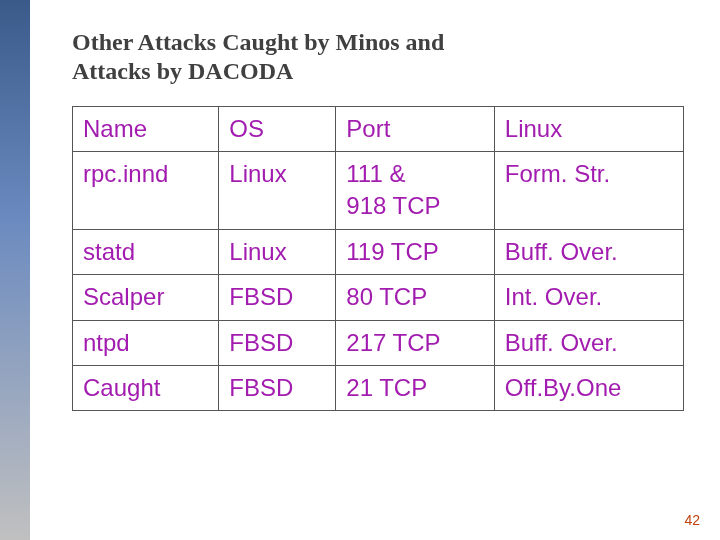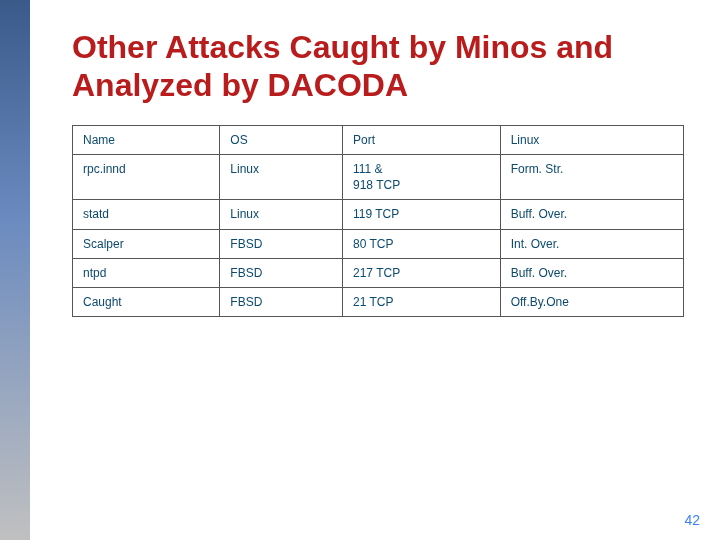--- a/index.html
+++ b/index.html
@@ -19,52 +19,53 @@
 
     .slide-container {
       width: 720px;
       height: 540px;
       background: #ffffff;
       padding: 28px 36px 28px 36px;
       position: relative;
     }
 
     .title {
-      font-size: 32px;
+      font-size: 24px;
       font-weight: bold;
-      color: #b91c1c;
+      color: #404040;
       line-height: 1.2;
       margin-bottom: 20px;
+      font-family: Liberation Serif, serif;
     }
 
     .data-table {
       width: 100%;
       border-collapse: collapse;
-      font-size: 12px;
-      color: #0c4a6e;
+      font-size: 24px;
+      color: #a21caf;
       border-radius: 16px;
     }
 
     .data-table td {
       border: 1.5px solid #555555;
       padding: 6px 10px;
       vertical-align: top;
       line-height: 1.35;
     }
 
     .data-table tr:first-child td {
       font-weight: normal;
     }
 
     .page-number {
       position: absolute;
       bottom: 12px;
       right: 20px;
       font-size: 14px;
-      color: #3b82f6;
+      color: #c2410c;
     }
 
     .corner-decoration {
       position: absolute;
       top: 0;
       left: 0;
       width: 30px;
       height: 540px;
       background: linear-gradient(180deg, #3a5a8a 0%, #6a8abf 40%, #c0c0c0 100%);
     }
@@ -72,21 +73,21 @@
 </head>
 <body>
 
 <div class="slide-container">
 
   <div class="corner-decoration"></div>
 
   <div style="margin-left: 36px;">
     <div class="title">
       <span>Other Attacks Caught by Minos and</span><br>
-      <span>Analyzed by DACODA</span>
+      <span>Attacks by DACODA</span>
     </div>
 
     <table class="data-table">
       <tbody>
 
         <tr>
           <td>Name</td>
           <td>OS</td>
           <td>Port</td>
           <td>Linux</td>

